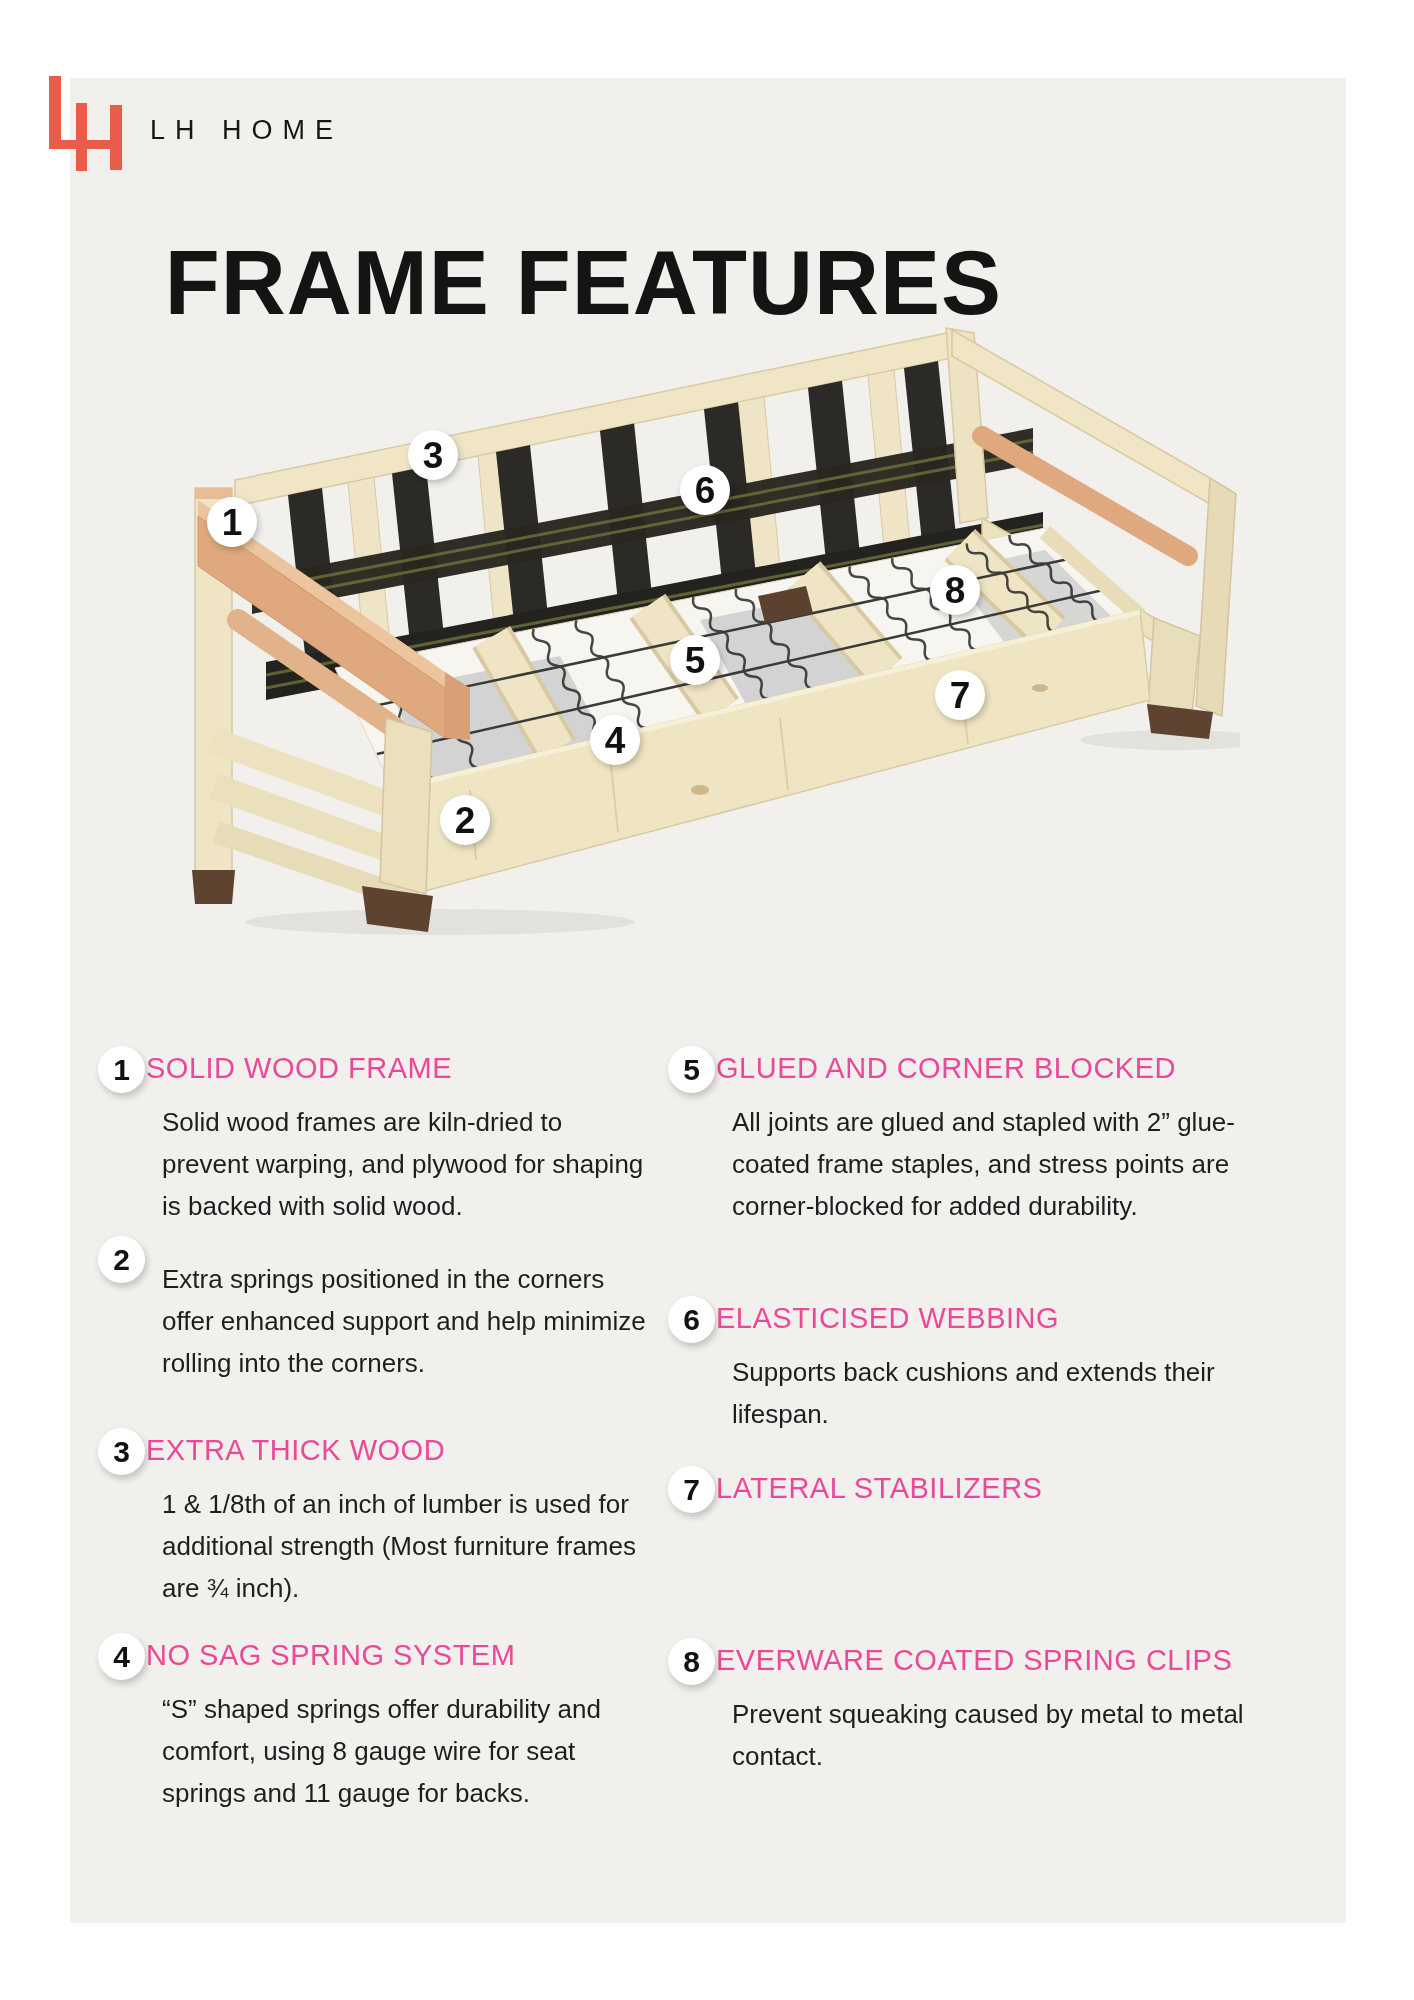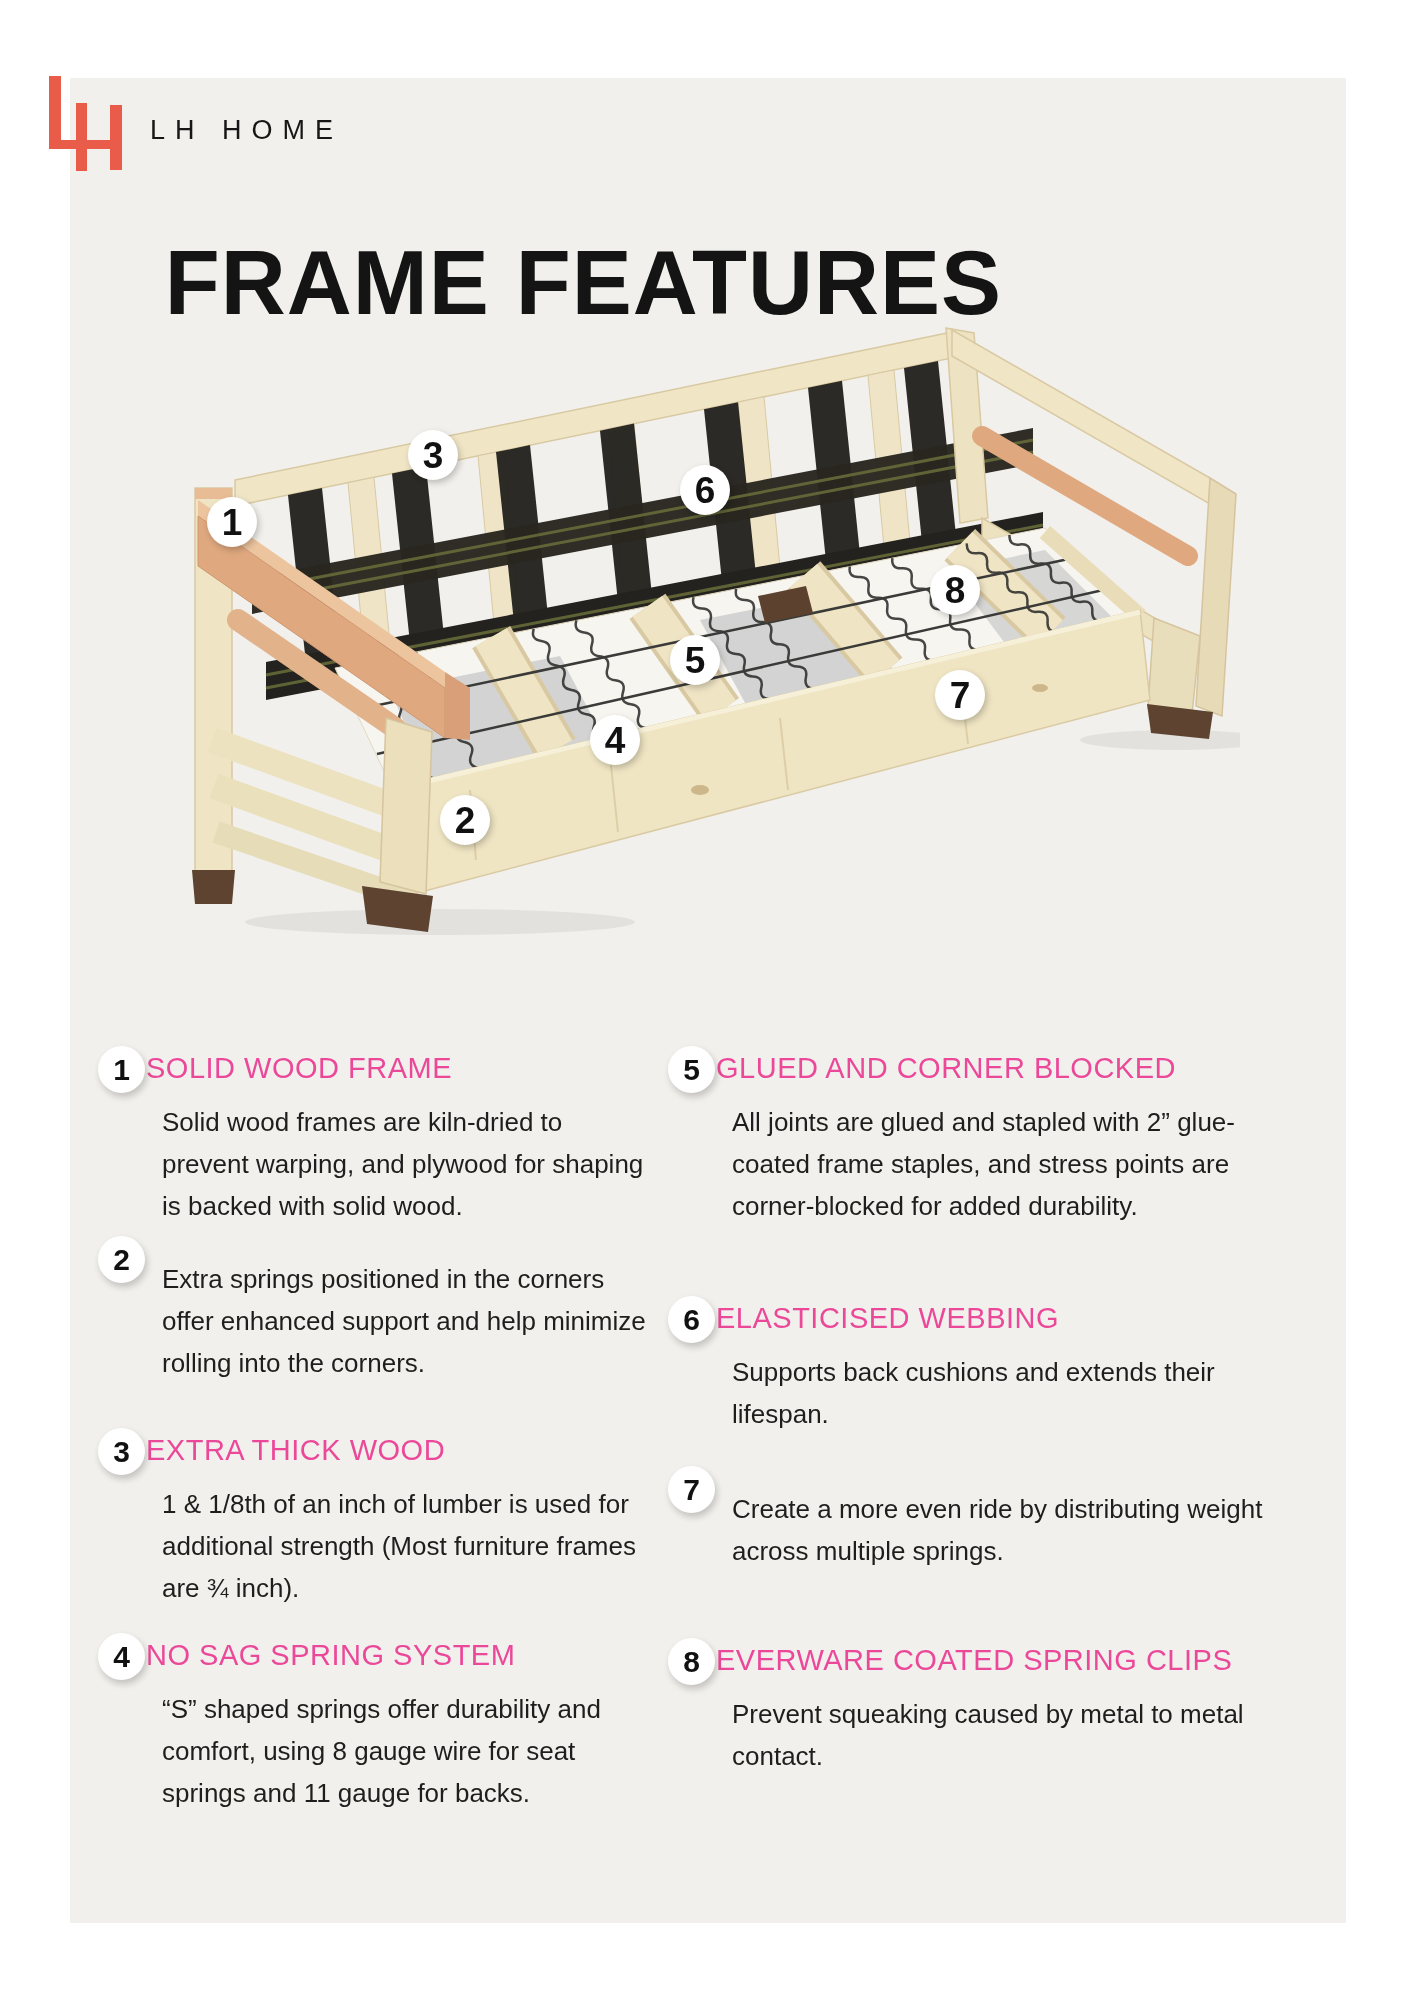--- a/index.html
+++ b/index.html
@@ -216,19 +216,19 @@
   <h3>GLUED AND CORNER BLOCKED</h3>
   <p>All joints are glued and stapled with 2” glue-coated frame staples, and stress points are corner-blocked for added durability.</p>
 </div>
 <div class="item colR" style="left:716px;top:1302px;">
   <div class="num-badge">6</div>
   <h3>ELASTICISED WEBBING</h3>
   <p>Supports back cushions and extends their lifespan.</p>
 </div>
 <div class="item colR" style="left:716px;top:1472px;">
   <div class="num-badge">7</div>
-  <p>Create a more even ride by distributing weight across multiple springs.</p>
+  <h3>LATERAL STABILIZERS</h3>
 </div>
 <div class="item colR" style="left:716px;top:1644px;">
   <div class="num-badge">8</div>
   <h3>EVERWARE COATED SPRING CLIPS</h3>
   <p>Prevent squeaking caused by metal to metal contact.</p>
 </div>
 
 </body></html>

